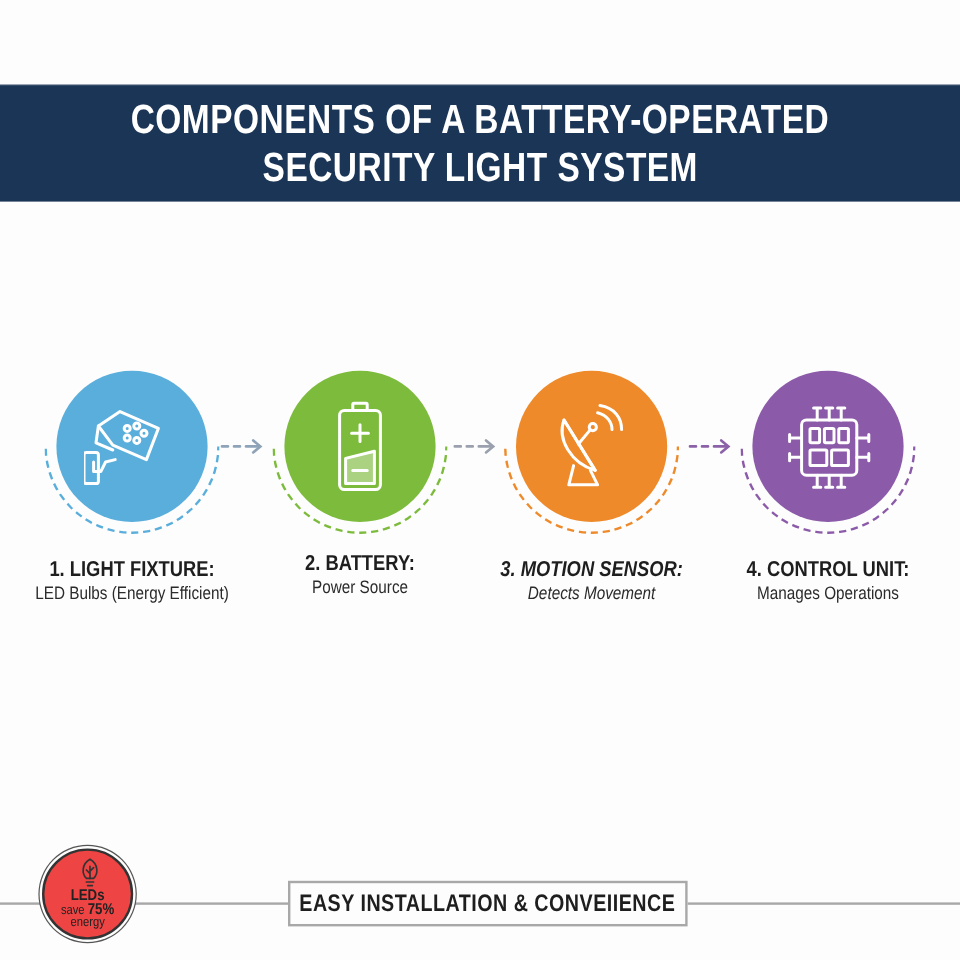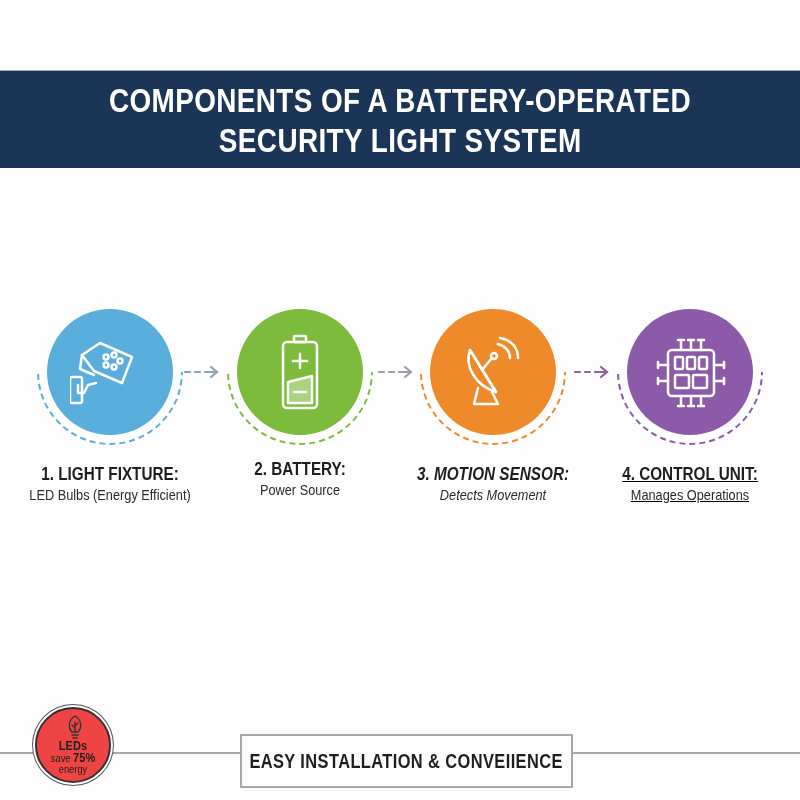--- a/index.html
+++ b/index.html
@@ -46,21 +46,21 @@
     position:absolute; left:35px; top:707px; width:76px; height:76px; border-radius:50%;
     background:#ef4444; border:2px solid #333; box-sizing:border-box;
     box-shadow: 0 0 0 2px #fdfdfd, 0 0 0 3px #555;
     text-align:center;
   }
   .badge .b1 { position:absolute; top:30px; width:100%; font-size:13px; font-weight:bold; color:#222; line-height:13px; transform:scaleX(0.85);}
   .badge .b2 { position:absolute; top:43px; width:100%; font-size:11px; color:#222; line-height:12px; transform:scaleX(0.85); white-space:nowrap;}
   .badge .b2 b { font-size:13px; }
   .badge .b3 { position:absolute; top:55px; width:100%; font-size:11px; color:#222; line-height:11px; transform:scaleX(0.85);}
   .footer-box {
-    position:absolute; left:240px; top:734px; width:333px; height:54px;
+    position:absolute; left:240px; top:734px; width:333px; height:38px;
     background:#fdfdfd; border:2px solid #a8a8a8; box-sizing:border-box;
     display:flex; align-items:center; justify-content:center;
   }
   .footer-box span {
     font-weight:bold; font-size:20px; color:#1e1e1e; letter-spacing:0.5px;
     transform:scaleX(0.82); white-space:nowrap;
   }
 </style>
 </head>
 <body>
@@ -147,21 +147,21 @@
     <path d="M25 2 V12 M35 2 V12 M45 2 V12 M22 2 H28 M32 2 H38 M42 2 H48"></path>
     <path d="M25 58 V68 M35 58 V68 M45 58 V68 M22 68 H28 M32 68 H38 M42 68 H48"></path>
     <path d="M2 27 H12 M2 43 H12 M2 24 V30 M2 40 V46"></path>
     <path d="M58 27 H68 M58 43 H68 M68 24 V30 M68 40 V46"></path>
     <rect x="19" y="19" width="8" height="12" rx="1"></rect>
     <rect x="31" y="19" width="8" height="12" rx="1"></rect>
     <rect x="43" y="19" width="8" height="12" rx="1"></rect>
     <rect x="19" y="37" width="14" height="13" rx="1"></rect>
     <rect x="37" y="37" width="14" height="13" rx="1"></rect>
   </svg>
-  <div class="label" style="left:590px;top:463px;text-decoration:underline;">
+  <div class="label" style="left:590px;top:463px;">
     <div class="title">4. CONTROL UNIT:</div>
     <div class="sub">Manages Operations</div>
   </div>
 </div>
 
 <div class="hline"></div>
 
 <div class="badge">
   <svg style="position:absolute;left:28px;top:5px" width="20" height="26" viewBox="0 0 20 26" fill="none" stroke="#333" stroke-width="1.4" stroke-linecap="round" stroke-linejoin="round">
     <path d="M10 2 C3 6 3 14 7 18 L13 18 C17 14 17 6 10 2 Z"></path>

